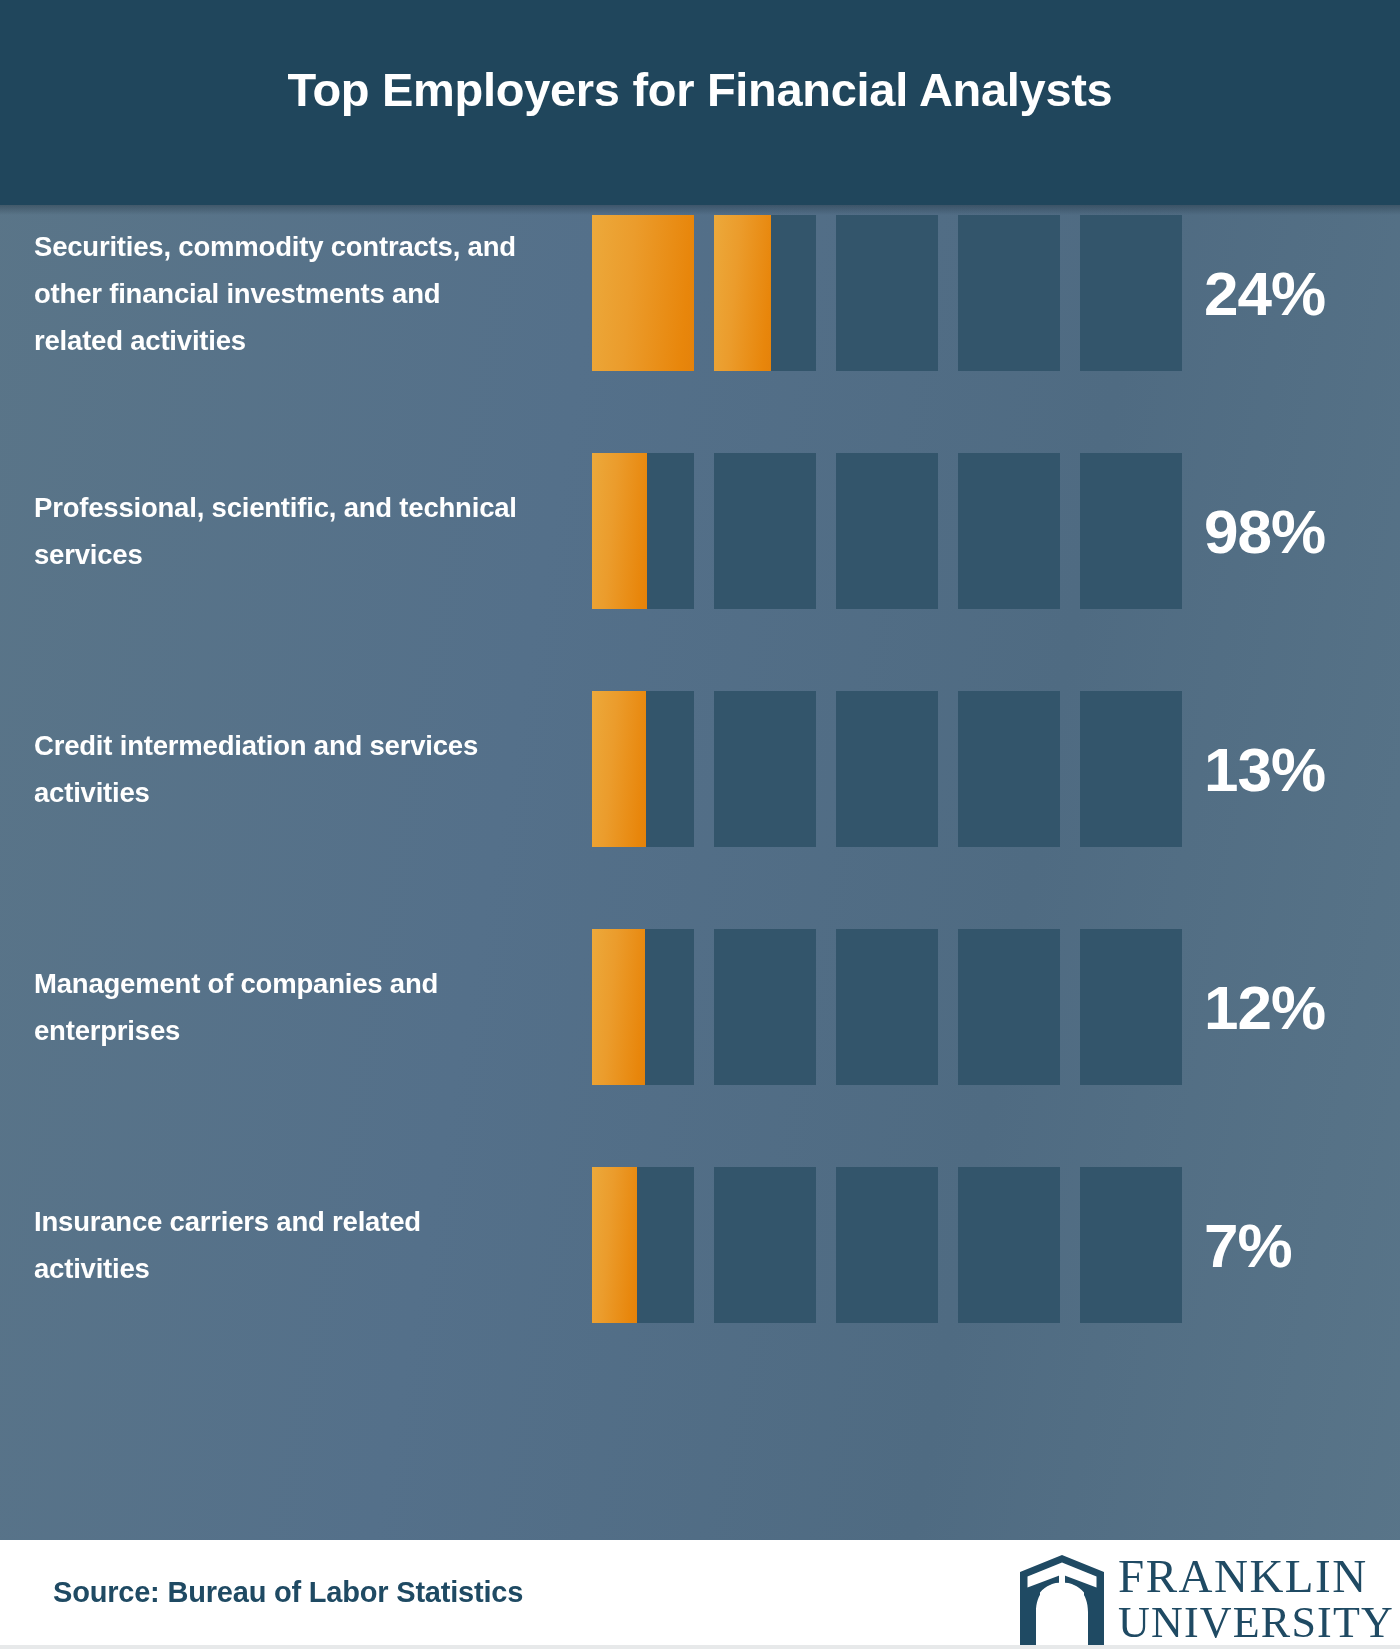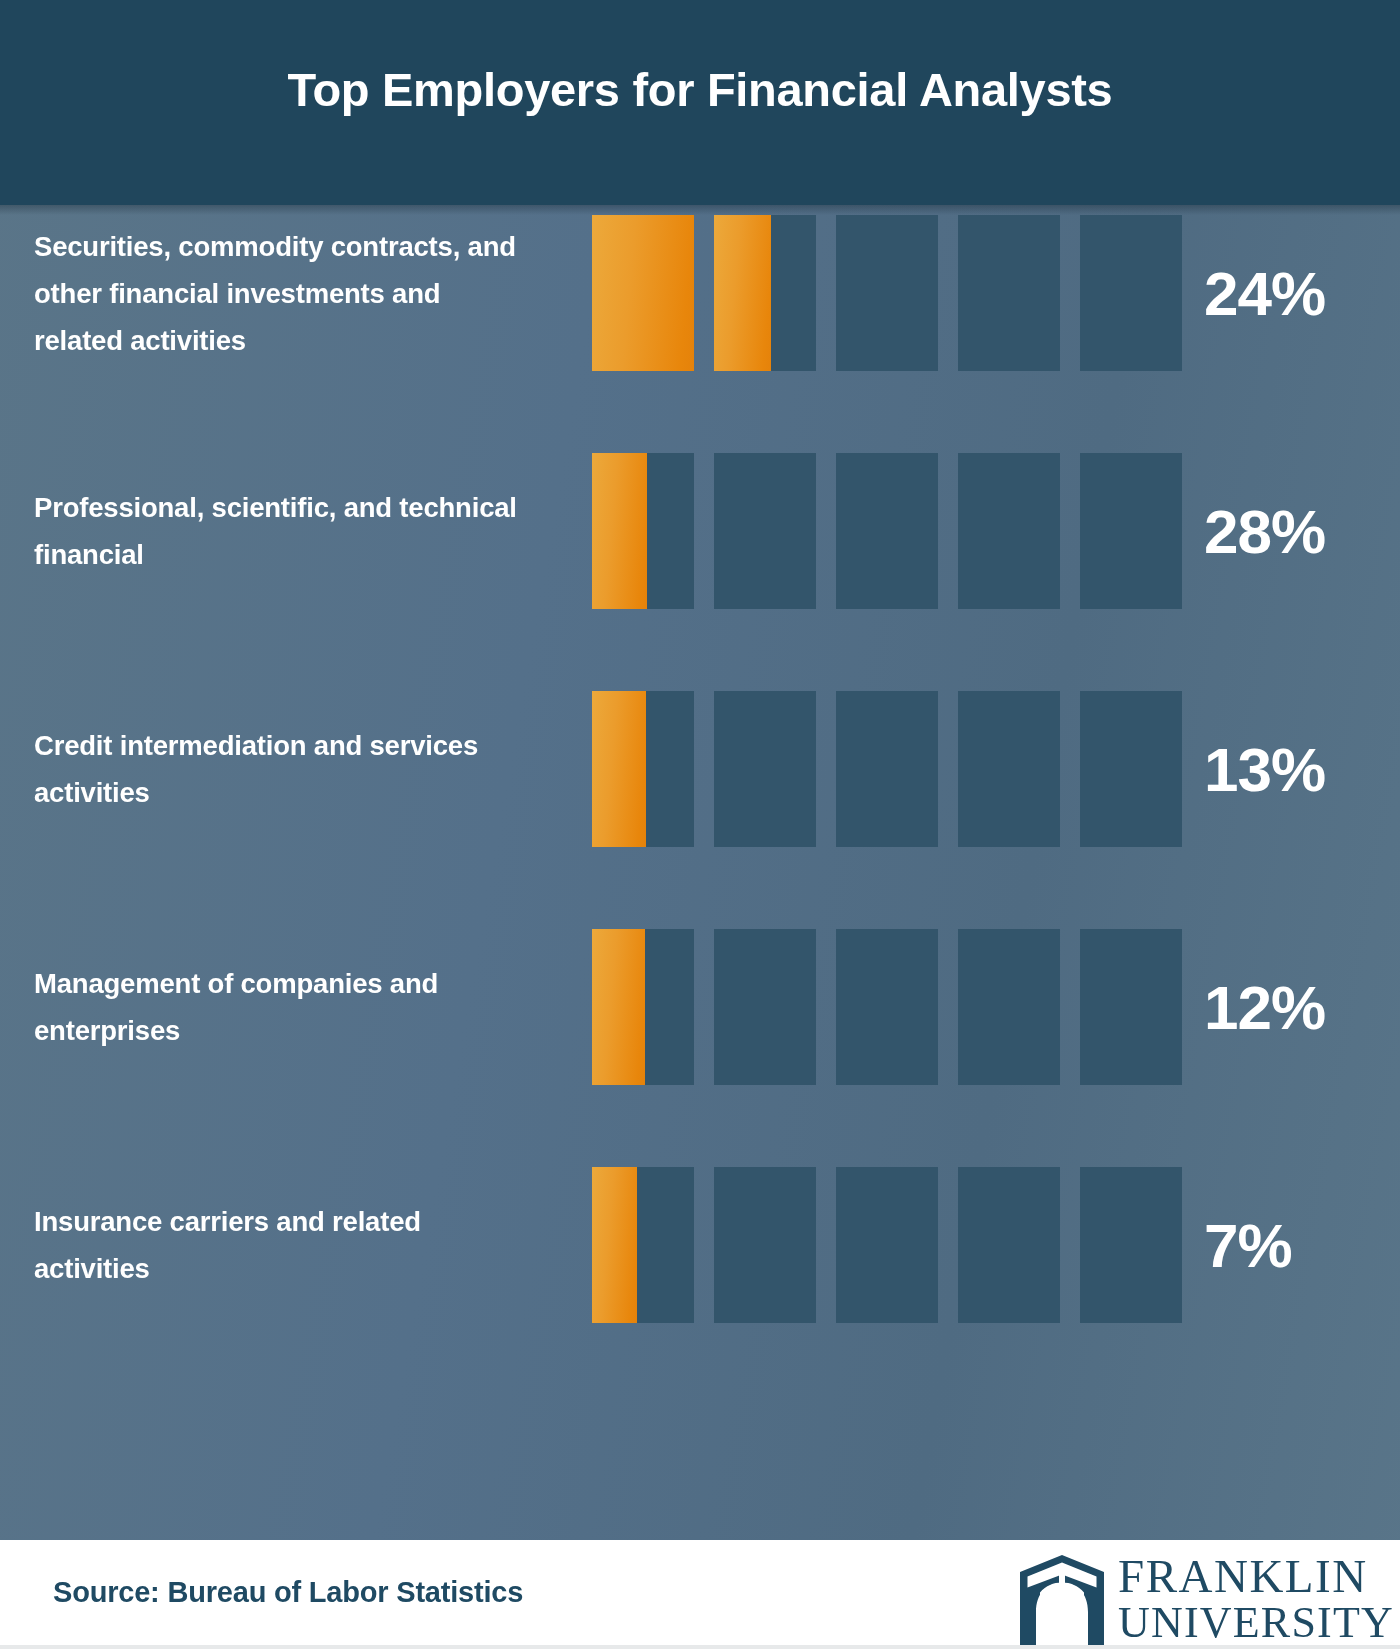--- a/index.html
+++ b/index.html
@@ -200,31 +200,31 @@
           <div class="block">
             <div class="fill" style="width: 56%;"></div>
           </div>
           <div class="block"></div>
           <div class="block"></div>
           <div class="block"></div>
         </div>
         <div class="row-value">24%</div>
       </div>
       <div class="chart-row" style="top: 218px;">
-        <div class="row-label">Professional, scientific, and technical financial</div>
+        <div class="row-label">Professional, scientific, and technical services</div>
         <div class="blocks">
           <div class="block">
             <div class="fill" style="width: 54%;"></div>
           </div>
           <div class="block"></div>
           <div class="block"></div>
           <div class="block"></div>
           <div class="block"></div>
         </div>
-        <div class="row-value">28%</div>
+        <div class="row-value">98%</div>
       </div>
       <div class="chart-row" style="top: 456px;">
         <div class="row-label">Credit intermediation and services activities</div>
         <div class="blocks">
           <div class="block">
             <div class="fill" style="width: 53%;"></div>
           </div>
           <div class="block"></div>
           <div class="block"></div>
           <div class="block"></div>

